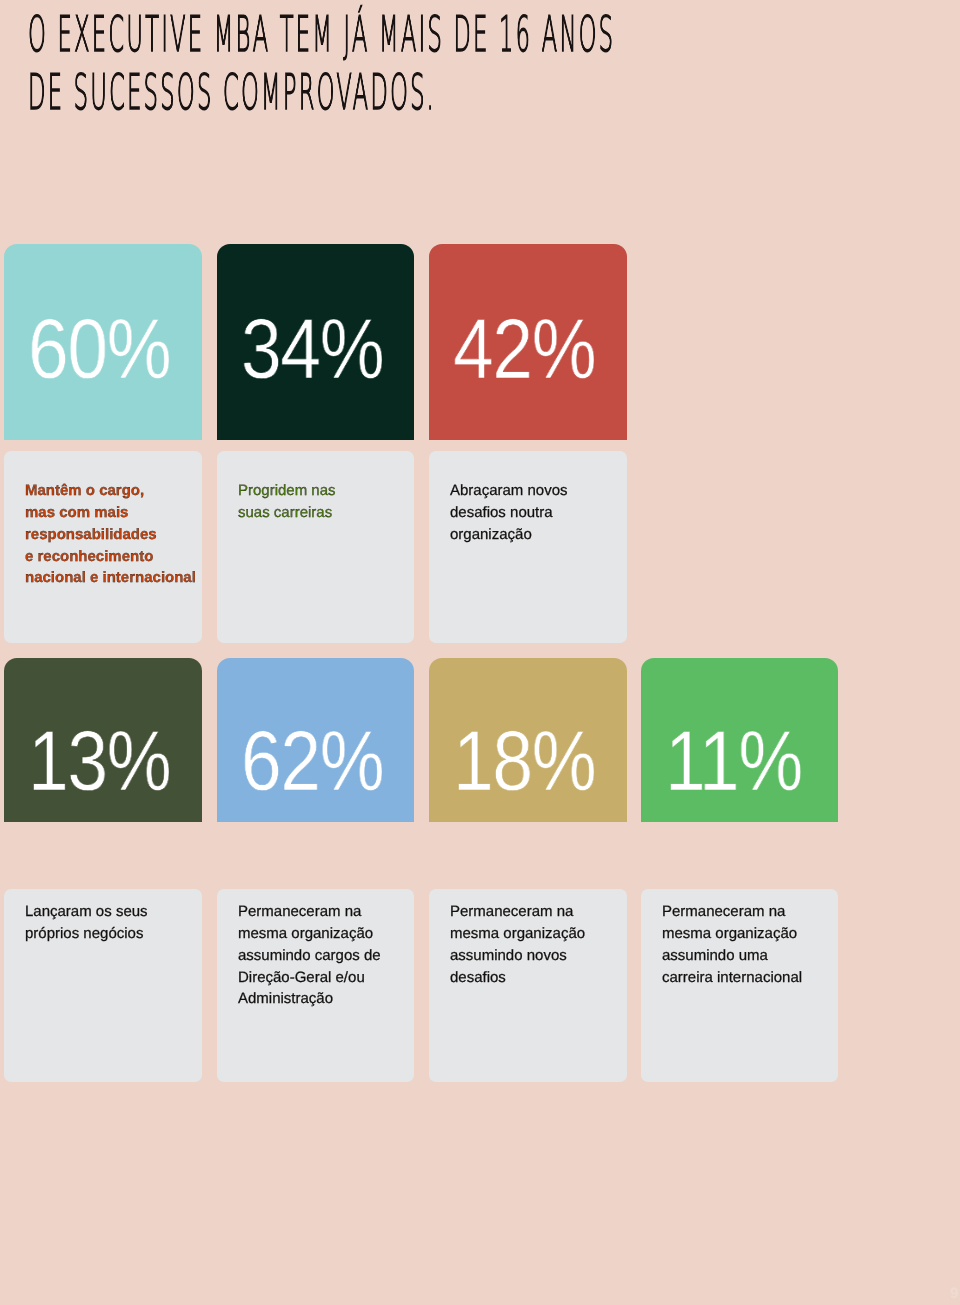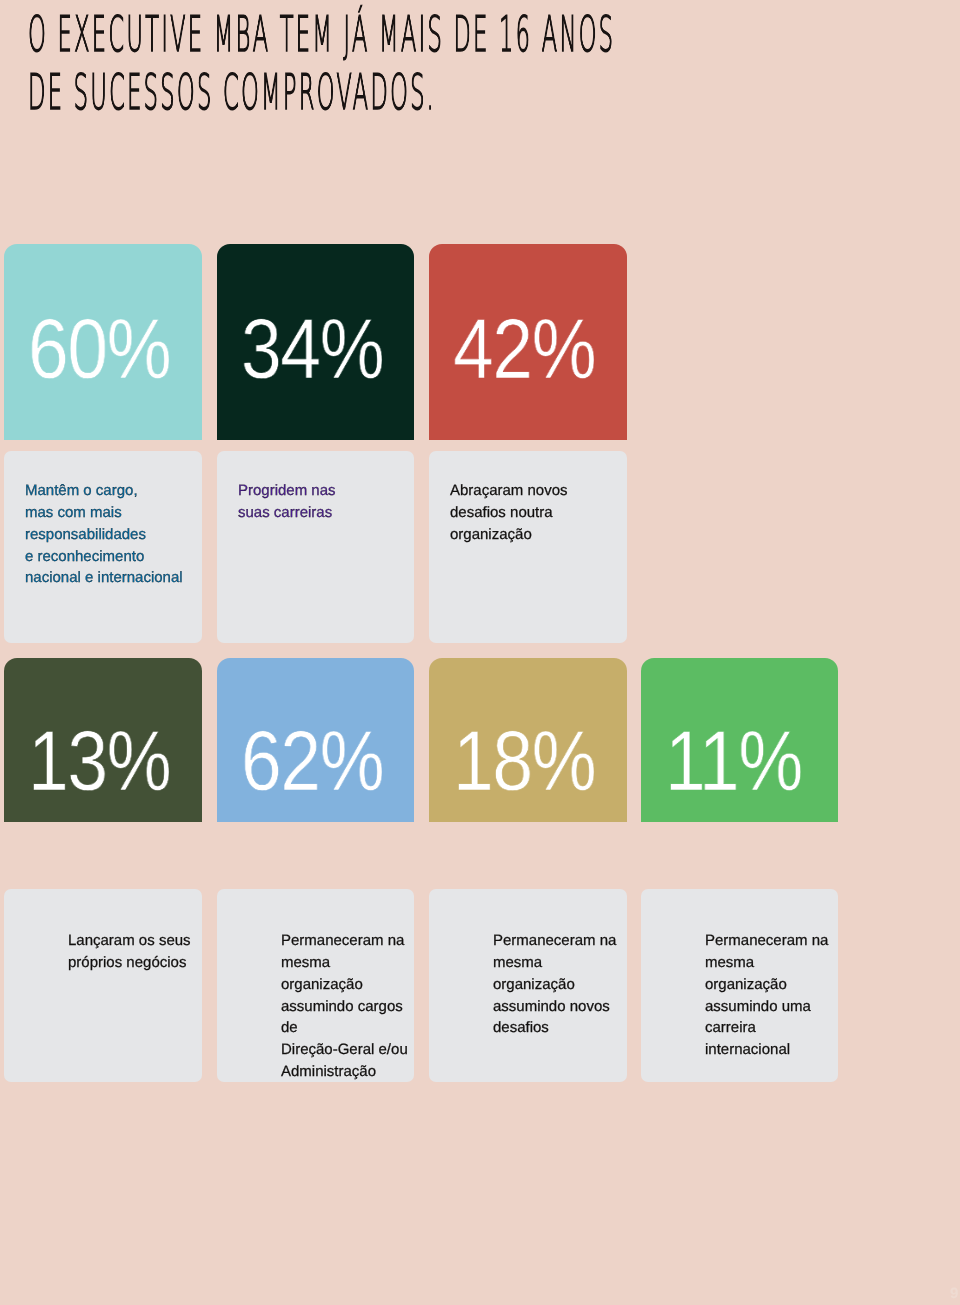--- a/index.html
+++ b/index.html
@@ -89,21 +89,21 @@
   .col4 { left: 640.5px; }
 
   .r1 .stat { top: 244px; height: 196px; }
   .r1 .body { top: 451px; height: 192px; }
   .r1 .statnum { top: 62.8px; left: 24px; }
   .r1 .bodytext { top: 29px; }
 
   .r2 .stat { top: 658px; height: 164px; }
   .r2 .body { top: 889px; height: 193px; }
   .r2 .statnum { top: 61.4px; left: 24px; }
-  .r2 .bodytext { top: 41px; margin-left: 43px; }
+  .r2 .bodytext { top: 12px; }
 
 
   
   .footer {
     position: absolute;
     left: 25px; top: 1128px;
     color: #FFFFFF;
     font-style: italic;
     font-size: 16.5px;
     letter-spacing: 0.6px;
@@ -120,33 +120,33 @@
     <span class="hl" style="color: rgb(24, 19, 18);">O EXECUTIVE MBA TEM JÁ MAIS DE 16 ANOS</span>
     <span class="hl" style="color: rgb(24, 19, 18);">DE SUCESSOS COMPROVADOS.</span>
   </div>
 
   <div id="cards">
     <div class="card r1 c1 col1">
       <div class="stat" style="--card: #93D6D4;">
         <div class="statnum" style="color: rgb(255, 255, 255);">60%</div>
       </div>
       <div class="body" style="background-color: rgb(229, 230, 232);">
-        <div class="bodytext" style="color: #0369a1;">Mantêm o cargo,
+        <div class="bodytext" style="color: #c2410c; font-weight: bold;">Mantêm o cargo,
 mas com mais
 responsabilidades
 e reconhecimento
 nacional e internacional</div>
       </div>
     </div>
     <div class="card r1 c2 col2">
       <div class="stat" style="--card: #06281E;">
         <div class="statnum" style="color: rgb(255, 255, 255);">34%</div>
       </div>
       <div class="body" style="background-color: rgb(229, 230, 232);">
-        <div class="bodytext" style="color: #4c1d95;">Progridem nas
+        <div class="bodytext" style="color: #4d7c0f;">Progridem nas
 suas carreiras</div>
       </div>
     </div>
     <div class="card r1 c3 col3">
       <div class="stat" style="--card: #C34D42;">
         <div class="statnum" style="color: rgb(255, 255, 255);">42%</div>
       </div>
       <div class="body" style="background-color: rgb(229, 230, 232);">
         <div class="bodytext" style="color: rgb(18, 16, 15);">Abraçaram novos
 desafios noutra

